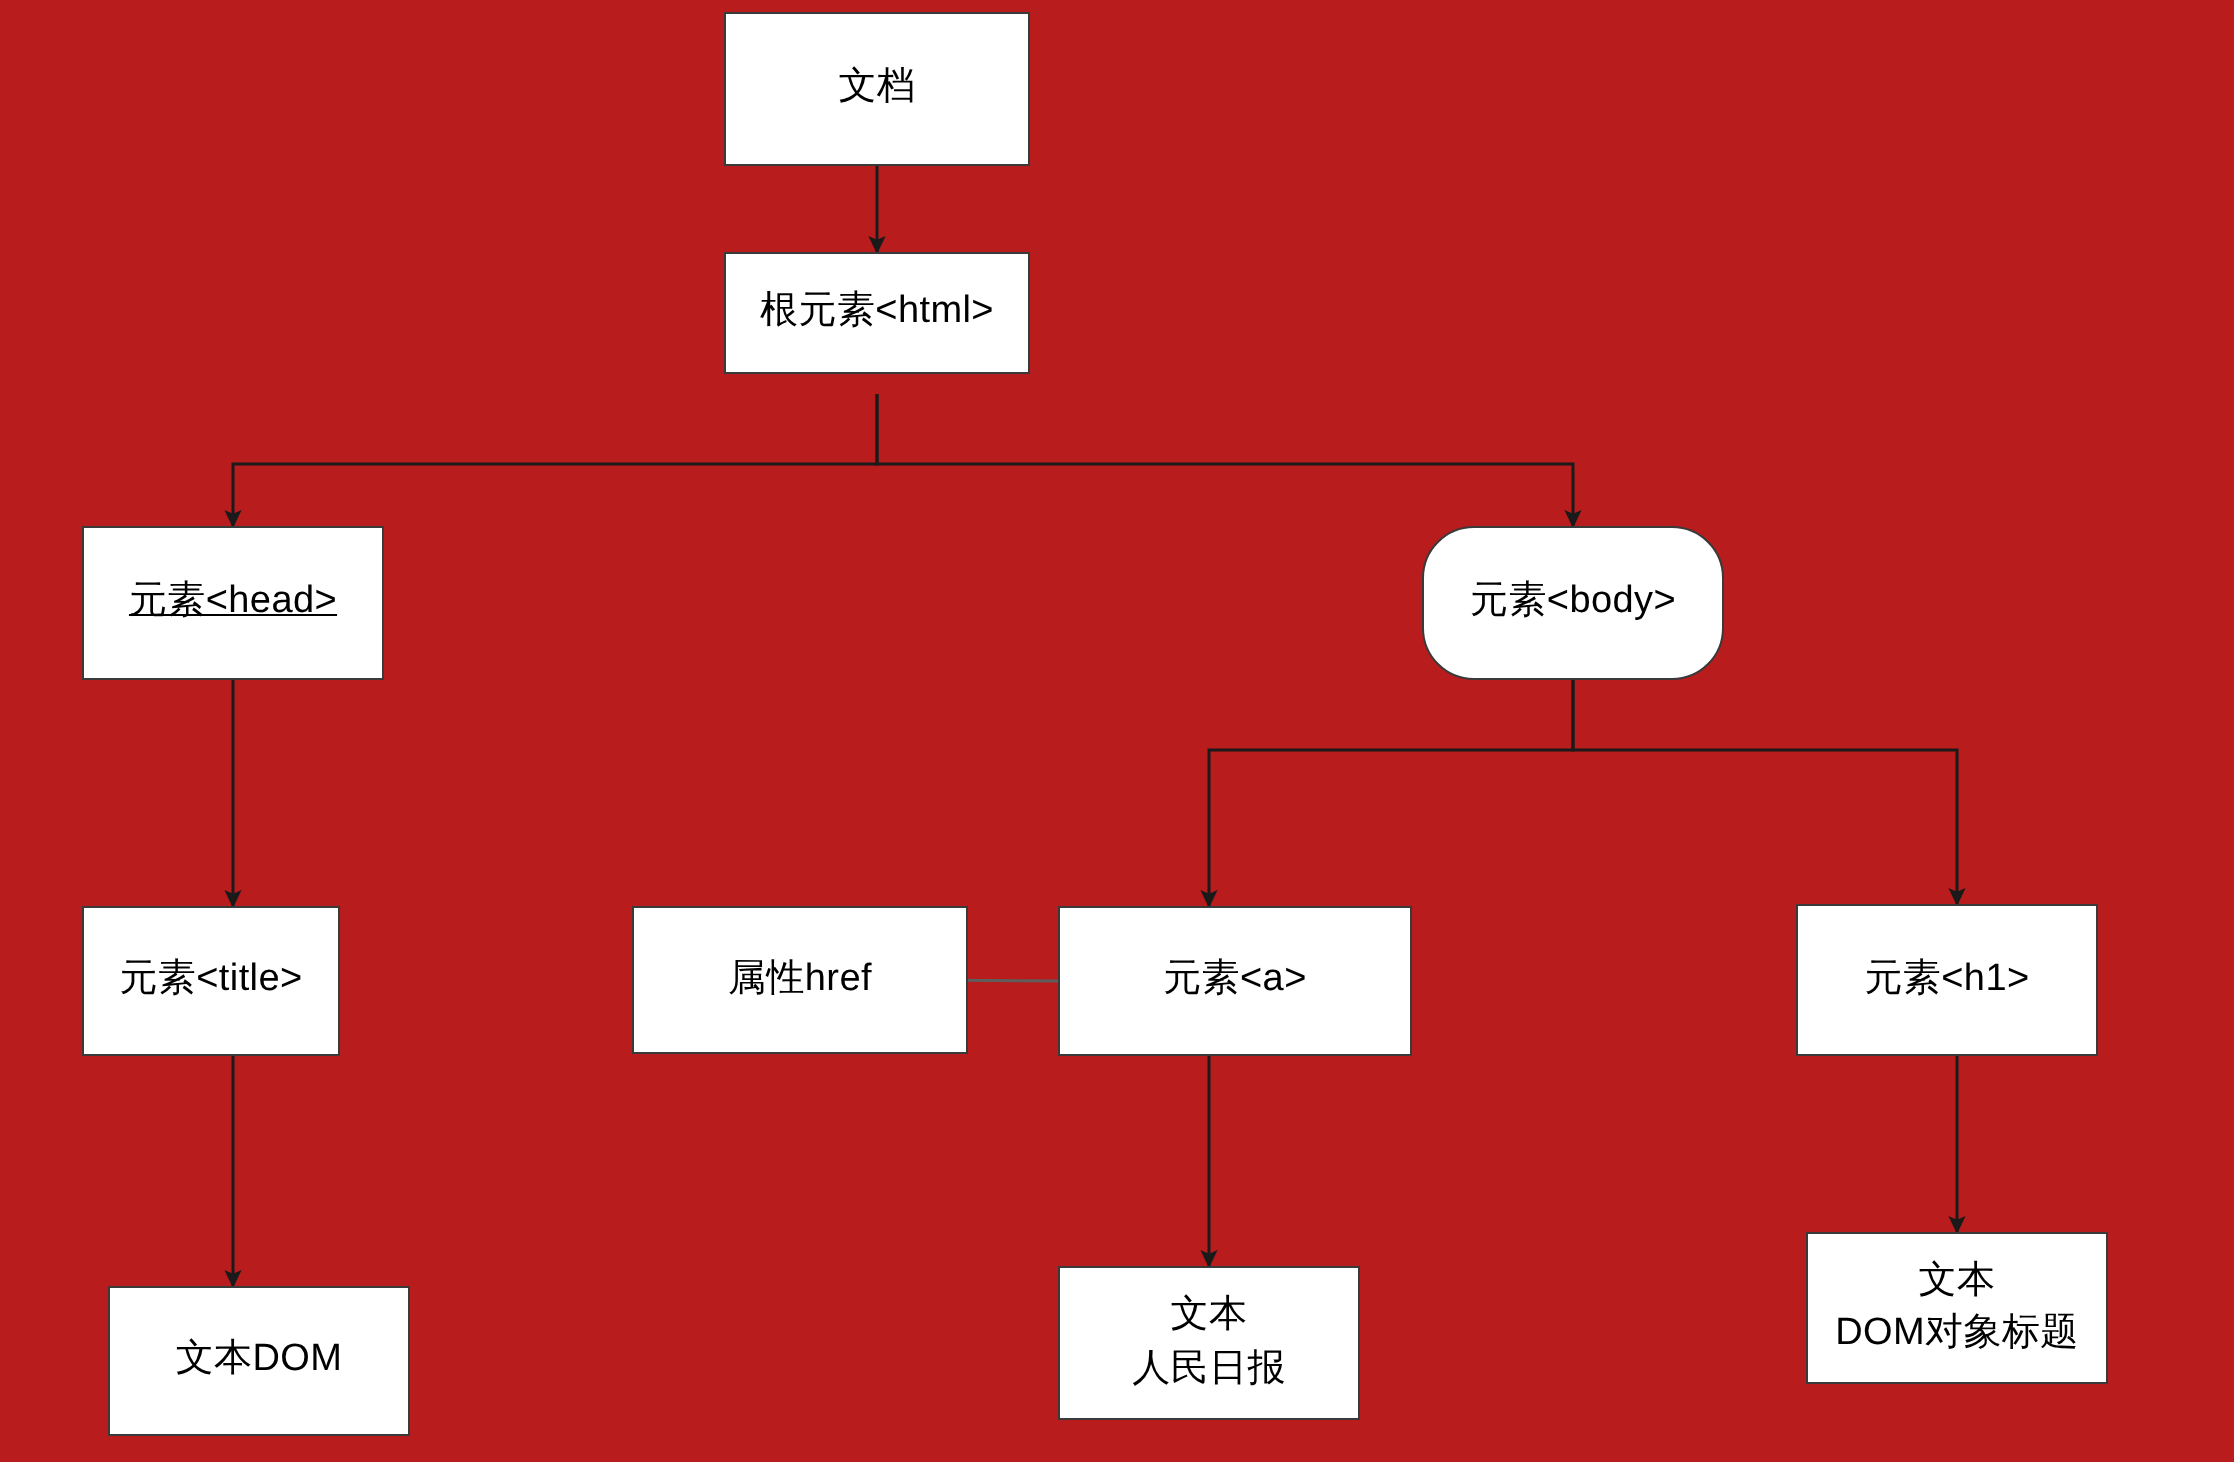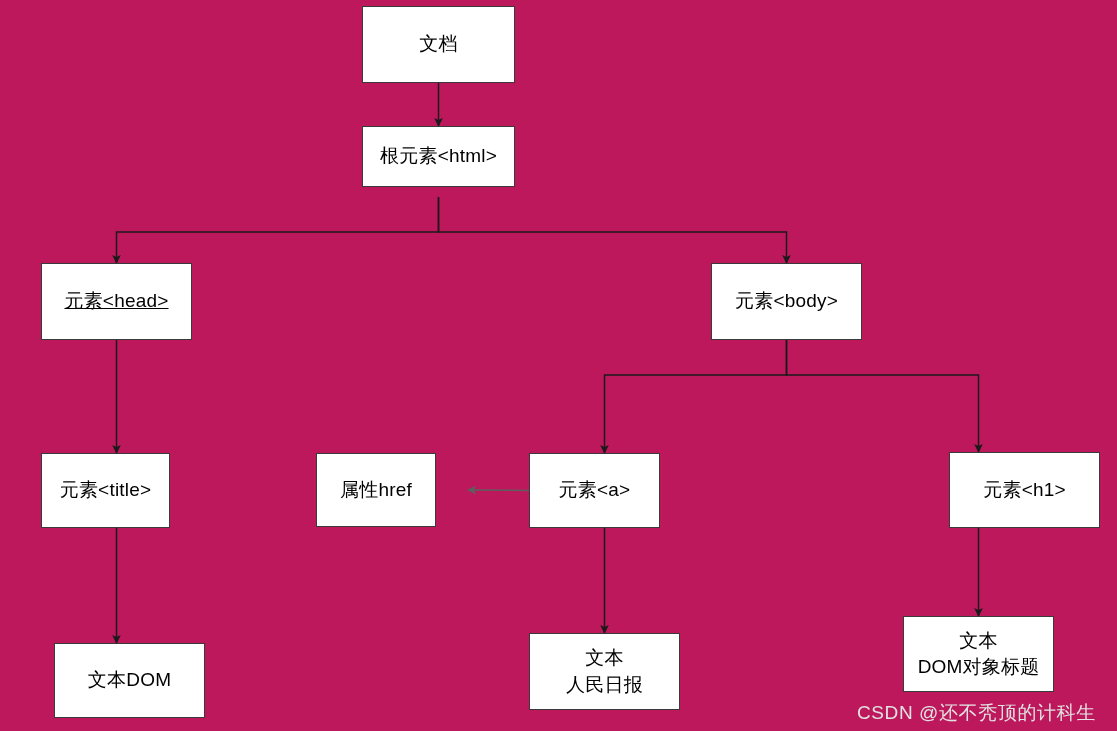--- a/index.html
+++ b/index.html
@@ -7,21 +7,21 @@
     padding: 0;
     background: #ffffff;
   }
   body {
     font-family: "Liberation Sans", "DejaVu Sans", sans-serif;
   }
   #canvas {
     position: relative;
     width: 1117px;
     height: 731px;
-    background: #be185d;
+    background: #b91c1c;
     overflow: hidden;
   }
   #edges {
     position: absolute;
     left: 0;
     top: 0;
     width: 1117px;
     height: 731px;
     pointer-events: none;
   }
@@ -74,27 +74,26 @@
         <path d="M 529 490.5 L 468 490" fill="none" stroke="#5e5e5e" stroke-width="1.5" marker-end="url(#arrow-gray)"></path>
         <path d="M 604.5 528 L 604.5 633" fill="none" stroke="#1a1a1a" stroke-width="1.5" marker-end="url(#arrow-dark)"></path>
         <path d="M 978.5 528 L 978.5 616" fill="none" stroke="#1a1a1a" stroke-width="1.5" marker-end="url(#arrow-dark)"></path>
       </g>
   </svg>
 
   <div id="node-layer">
       <div class="node" style="left: 362px; top: 6px; width: 153px; height: 77px; border-color: rgb(58, 58, 58);"><span>文档</span></div>
       <div class="node" style="left: 362px; top: 126px; width: 153px; height: 61px; border-color: rgb(58, 58, 58);"><span>根元素&lt;html&gt;</span></div>
       <div class="node" style="left: 41px; top: 263px; width: 151px; height: 77px; border-color: rgb(58, 58, 58); text-decoration: underline;"><span>元素&lt;head&gt;</span></div>
-      <div class="node" style="left: 711px; top: 263px; width: 151px; height: 77px; border-color: rgb(58, 58, 58);"><span>元素&lt;body&gt;</span></div>
+      <div class="node" style="left: 711px; top: 263px; width: 151px; height: 77px; border-color: rgb(58, 58, 58); border-radius: 26px;"><span>元素&lt;body&gt;</span></div>
       <div class="node" style="left: 41px; top: 453px; width: 129px; height: 75px; border-color: rgb(58, 58, 58);"><span>元素&lt;title&gt;</span></div>
-      <div class="node" style="left: 316px; top: 453px; width: 120px; height: 74px; border-color: rgb(58, 58, 58); text-align: center;"><span>属性href</span></div>
-      <div class="node" style="left: 529px; top: 453px; width: 131px; height: 75px; border-color: rgb(58, 58, 58);"><span>元素&lt;a&gt;</span></div>
-      <div class="node" style="left: 949px; top: 452px; width: 151px; height: 76px; border-color: rgb(58, 58, 58);"><span>元素&lt;h1&gt;</span></div>
+      <div class="node" style="left: 316px; top: 453px; width: 168px; height: 74px; border-color: rgb(58, 58, 58); text-align: center;"><span>属性href</span></div>
+      <div class="node" style="left: 529px; top: 453px; width: 177px; height: 75px; border-color: rgb(58, 58, 58);"><span>元素&lt;a&gt;</span></div>
+      <div class="node" style="left: 898px; top: 452px; width: 151px; height: 76px; border-color: rgb(58, 58, 58);"><span>元素&lt;h1&gt;</span></div>
       <div class="node" style="left: 54px; top: 643px; width: 151px; height: 75px; border-color: rgb(58, 58, 58);"><span>文本DOM</span></div>
       <div class="node" style="left: 529px; top: 633px; width: 151px; height: 77px; border-color: rgb(58, 58, 58);"><span>文本
 人民日报</span></div>
       <div class="node" style="left: 903px; top: 616px; width: 151px; height: 76px; border-color: rgb(58, 58, 58);"><span>文本
 DOM对象标题</span></div>
     </div>
 
-  <div class="watermark" style="left: 857px; top: 700px; color: rgb(226, 226, 226);">CSDN @还不秃顶的计科生</div>
 
 </div>
 
 </body></html>

